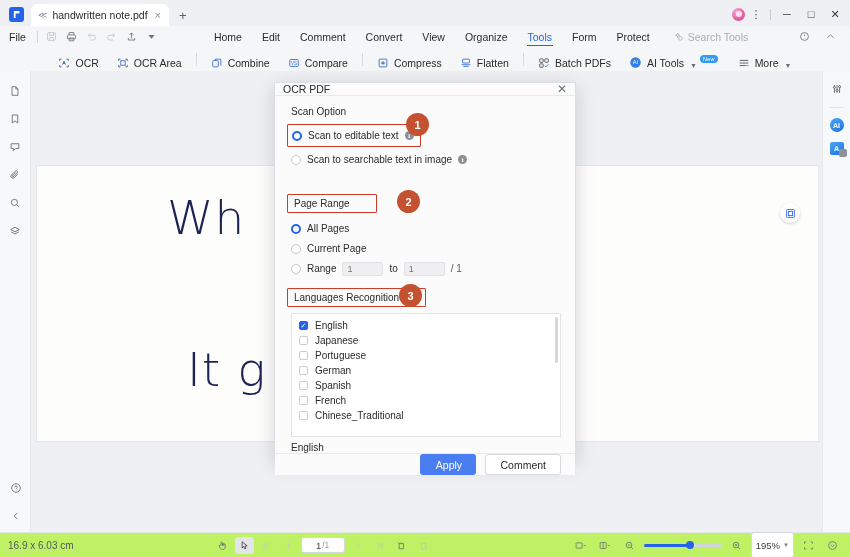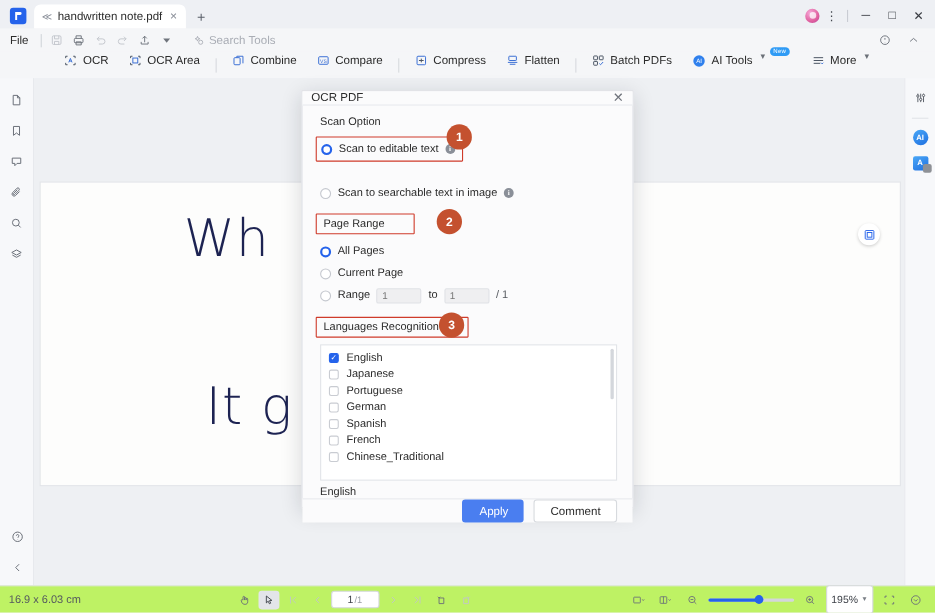--- a/index.html
+++ b/index.html
@@ -80,21 +80,21 @@
     color: #a9adb5; font-size: 10.5px;
   }
   .menubar-right { margin-left: auto; display: flex; align-items: center; gap: 6px; padding-right: 10px; }
 
   
   .toolribbon {
     position: absolute; top: 47px; left: 0; width: 850px; height: 24px;
     background: #f5f6f8; display: flex; align-items: center; justify-content: center; gap: 0;
   }
   .tool {
-    display: flex; align-items: flex-start; gap: 5px; height: 20px;
+    display: flex; align-items: flex-end; gap: 5px; height: 20px;
     padding: 0 9px; font-size: 10.5px; color: #2b2b2b; white-space: nowrap;
   }
   .tool .ti { display: flex; align-items: center; color: #4b5563; }
   .tsep { width: 1px; height: 13px; background: #d7dade; margin: 0 5px; }
   .caret { font-size: 7px; color: #6b7078; margin-left: 1px; }
   .badge-new {
     background: #2f9bf5; color: #fff; font-size: 5.5px; border-radius: 6px;
     padding: 1px 3px; position: relative; top: -6px; left: -2px; letter-spacing: .2px;
   }
 
@@ -320,20 +320,31 @@
           <path d="M4.5 5 7 2.5 9.5 5"></path>
           <path d="M3 9v2.5h8V9"></path>
         </svg>
     </div>
     <div class="qicon">
       <svg width="11" height="11" viewBox="0 0 14 14" fill="currentColor">
           <path d="M3 5h8L7 10z"></path>
         </svg>
     </div>
 
+    <div class="ribbon-tabs">
+      <div class="rtab">Home</div>
+      <div class="rtab">Edit</div>
+      <div class="rtab">Comment</div>
+      <div class="rtab">Convert</div>
+      <div class="rtab">View</div>
+      <div class="rtab">Organize</div>
+      <div class="rtab active">Tools</div>
+      <div class="rtab">Form</div>
+      <div class="rtab">Protect</div>
+    </div>
 
     <div class="searchtools">
       <svg width="10" height="10" viewBox="0 0 14 14" fill="none" stroke="currentColor" stroke-width="1.1">
           <path d="M5 1.5 5.8 3.7 8 4.5 5.8 5.3 5 7.5 4.2 5.3 2 4.5 4.2 3.7z"></path>
           <circle cx="9" cy="9" r="2.6"></circle>
         </svg>
       <span>Search Tools</span>
     </div>
 
     <div class="menubar-right">
@@ -533,28 +544,28 @@
 
       <div class="hl-box" style="margin-left:-4px;">
         <div class="radio-row">
           <span class="radio on"></span>
           <span class="txt">Scan to editable text</span>
           <span class="info-dot">i</span>
         </div>
       </div>
       <div class="step-badge" style="left:131px; top:17px;">1</div>
 
-      <div class="radio-row" style="margin-top:20px;">
+      <div class="radio-row" style="margin-top:4px;">
         <span class="radio"></span>
         <span class="txt">Scan to searchable text in image</span>
         <span class="info-dot">i</span>
       </div>
 
       
-      <div style="margin-top:10px; position:relative;">
+      <div style="margin-top:26px; position:relative;">
         <div class="hl-box labelbox" style="margin-left:-4px;">
           <span class="grp-title">Page Range</span>
         </div>
         <div class="step-badge" style="left:106px; top:-4px;">2</div>
 
         <div class="radio-row" style="margin-top:7px;">
           <span class="radio on"></span>
           <span class="txt">All Pages</span>
         </div>
         <div class="radio-row" style="margin-top:3px;">

